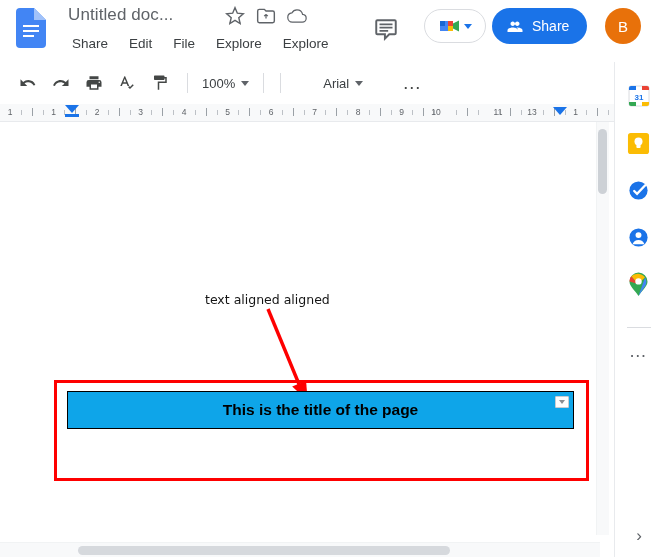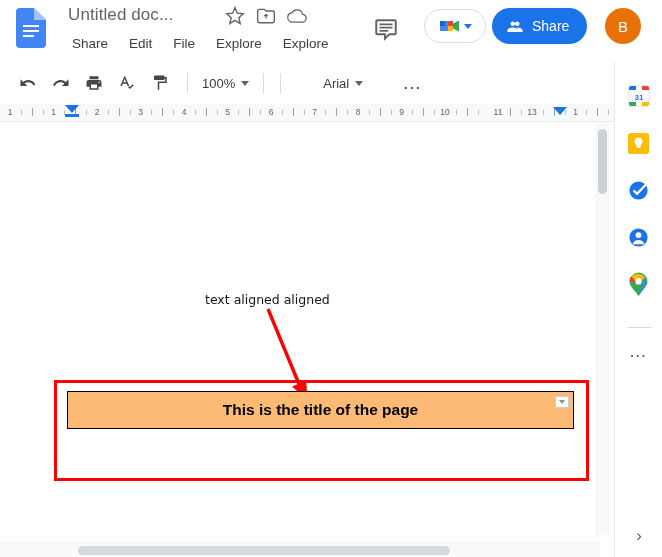--- a/index.html
+++ b/index.html
@@ -127,21 +127,21 @@
     border: 3px solid #fe0000;
   }
 
   
   .doc-table {
     position: absolute; left: 67px; top: 269px; width: 507px;
     border-collapse: collapse;
   }
   .doc-table td {
     border: 1.5px solid #000;
-    background: #fdba74;
+    background: #0ea5e9;
     height: 37px;
     text-align: center;
     vertical-align: middle;
     font-family: "Liberation Sans", sans-serif;
     font-size: 15.5px;
     font-weight: bold;
     color: #000;
     position: relative;
   }
   .cell-opts {
@@ -335,21 +335,21 @@
         <div class="rtm" style="left: 336.25px;"></div>
         <div class="rt" style="left: 347.125px;"></div>
         <div class="rk" style="left: 358px;">8</div>
         <div class="rt" style="left: 368.875px;"></div>
         <div class="rtm" style="left: 379.75px;"></div>
         <div class="rt" style="left: 390.625px;"></div>
         <div class="rk" style="left: 401.5px;">9</div>
         <div class="rt" style="left: 412.375px;"></div>
         <div class="rtm" style="left: 423.25px;"></div>
         <div class="rt" style="left: 434.125px;"></div>
-        <div class="rk" style="left: 445px;">10</div>
+        <div class="rk" style="left: 436px;">10</div>
         <div class="rt" style="left: 455.875px;"></div>
         <div class="rtm" style="left: 466.75px;"></div>
         <div class="rt" style="left: 477.625px;"></div>
         <div class="rk" style="left: 498px;">11</div>
         <div class="rt" style="left: 499.375px;"></div>
         <div class="rtm" style="left: 510.25px;"></div>
         <div class="rt" style="left: 521.125px;"></div>
         <div class="rk" style="left: 532px;">13</div>
         <div class="rt" style="left: 542.875px;"></div>
         <div class="rtm" style="left: 553.75px;"></div>

